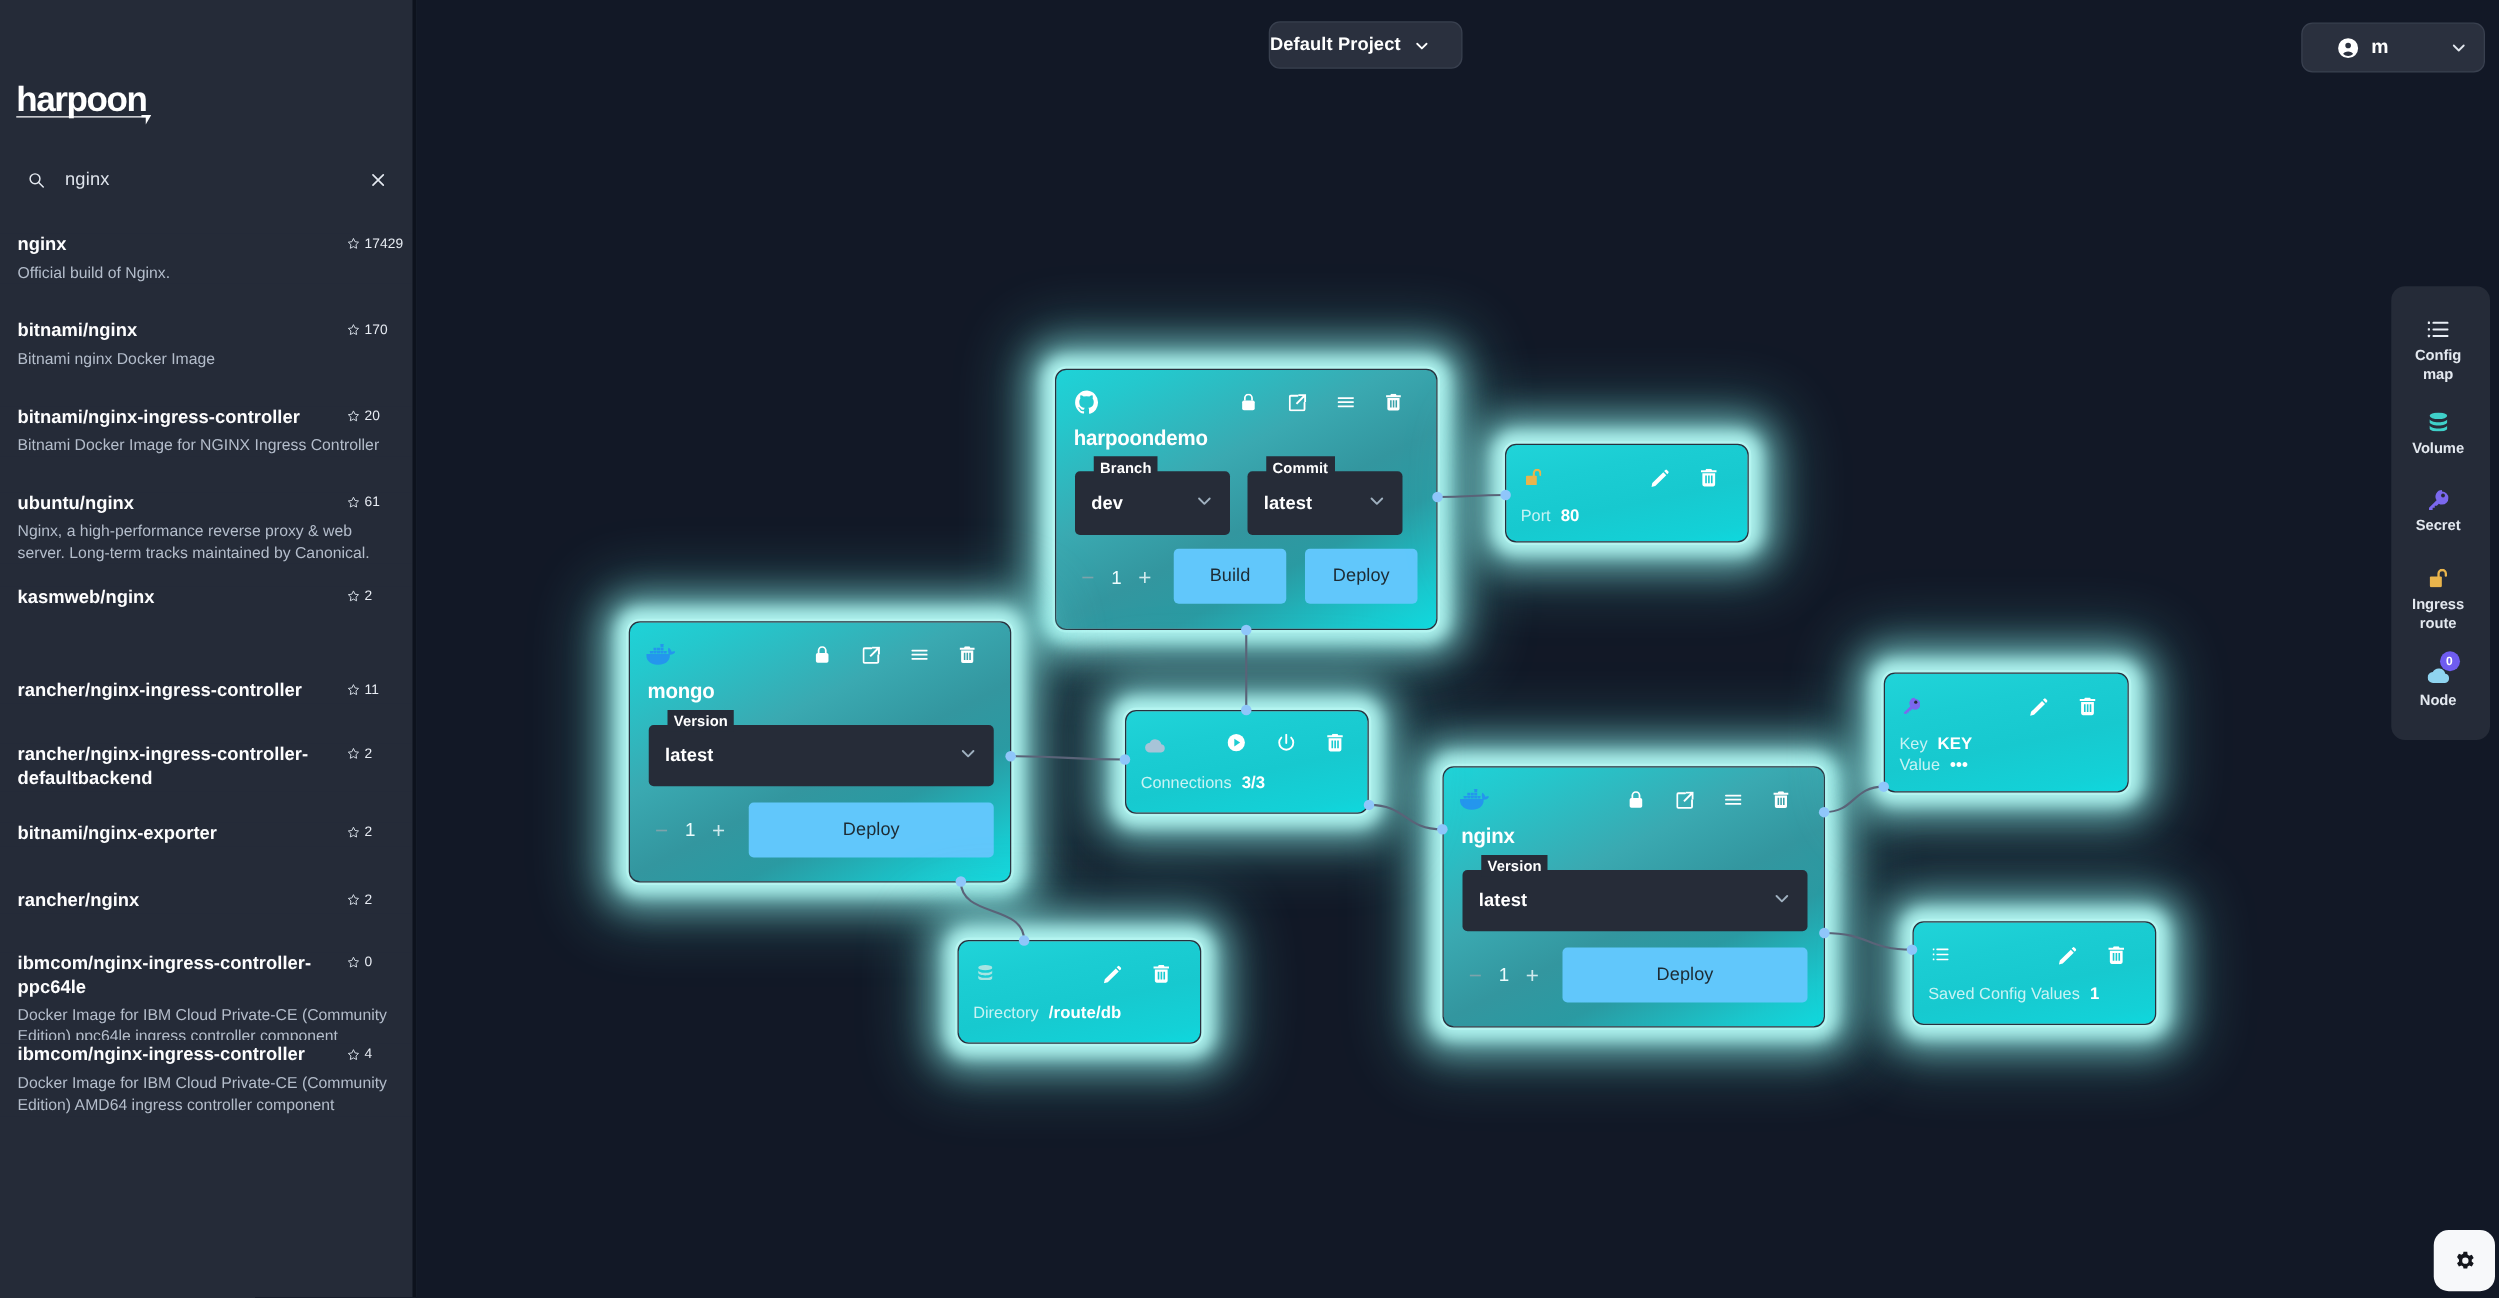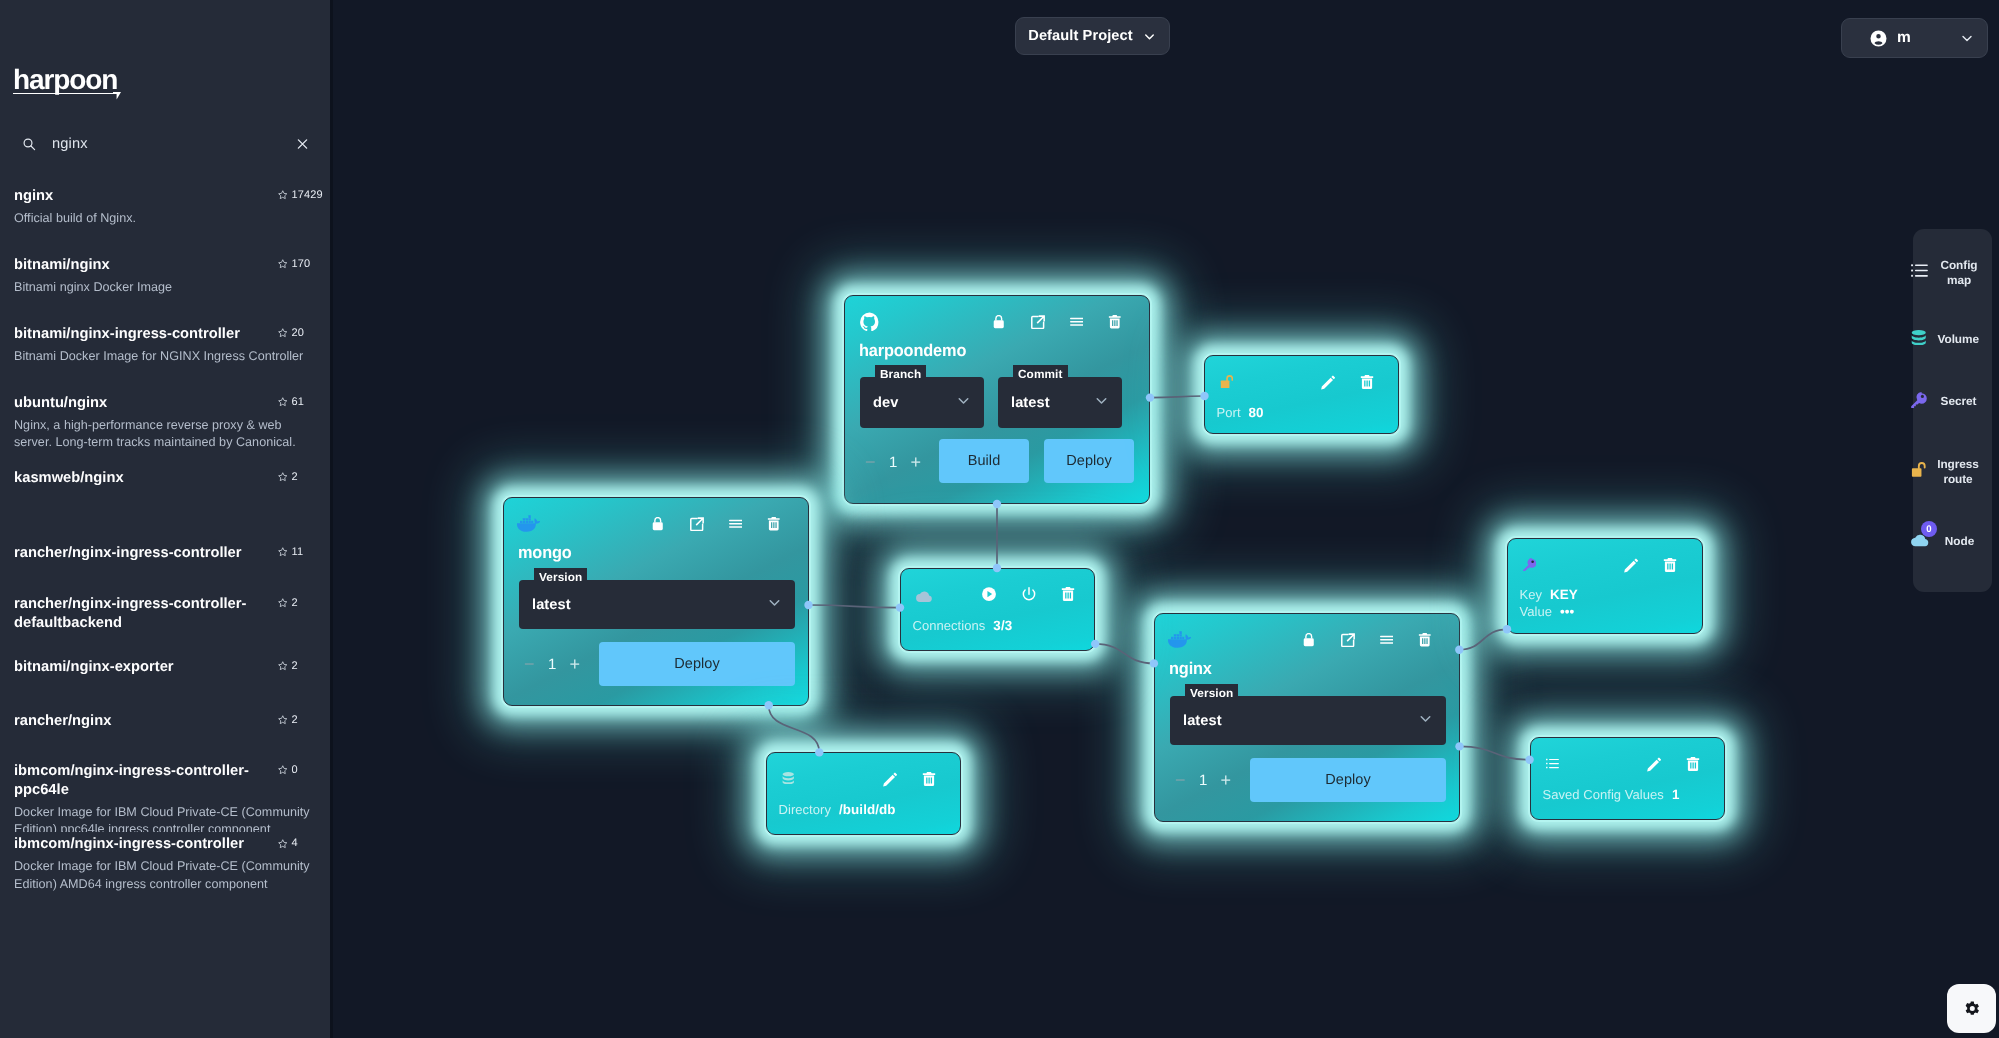--- a/index.html
+++ b/index.html
@@ -27,29 +27,29 @@
   .search-row .sx { position:absolute; right:8px; top:50%; transform:translateY(-50%); }
 
   #results { position:absolute; left:0; top:172px; width:330px; height:866px; overflow:hidden; }
   .res { position:relative; padding:0 0 0 14px; width:330px; background:#252b38; }
   .res .rtop { position:relative; }
   .res .rname { font-size:14.7px; font-weight:700; color:#fdfdfe; letter-spacing:0.02px; line-height:1.3; padding-right:62px; }
   .res .rstar { position:absolute; left:263px; top:2px; display:flex; align-items:center; gap:3.0px; font-size:11.0px; color:#e8ecf3; letter-spacing:0.12px; white-space:nowrap;}
   .res .rdesc { font-size:12.6px; color:#b4bdcb; line-height:1.36; margin-top:4px; letter-spacing:0.02px; width:296px;}
 
   
-  #project-btn { position:absolute; z-index:40; left:1015px; top:17px; width:155px; height:38px; background:#2a303e; border:1px solid #39404f; border-radius:9px; display:flex; align-items:center; justify-content:center; gap:9px; }
+  #project-btn { position:absolute; z-index:40; left:1015px; top:17px; width:155px; height:38px; background:#2a303e; border:1px solid #39404f; border-radius:9px; display:flex; align-items:center; justify-content:flex-start; gap:9px; }
   #project-btn .lbl { font-size:14.6px; font-weight:700; color:#fff; letter-spacing:0.1px; }
   #user-btn { position:absolute; z-index:40; left:1841px; top:18px; width:147px; height:40px; background:#2a303e; border:1px solid #39404f; border-radius:9px; display:flex; align-items:center; padding:0 12px 0 27px; }
   #user-btn .lbl { font-size:15.5px; font-weight:600; color:#fff; margin-left:9px; }
   #user-btn .car { margin-left:auto; }
 
   
   #palette { z-index:40; position:absolute; left:1913px; top:229px; width:79px; height:363px; background:#252b38; border-radius:11px; }
-  .pal-item { position:absolute; left:-2px; width:79px; display:flex; flex-direction:row; align-items:center; }
+  .pal-item { position:absolute; left:-2px; width:79px; display:flex; flex-direction:column; align-items:center; }
   .pal-item .pi { height:19px; display:flex; align-items:center; justify-content:center; position:relative; }
   .pal-item .pl { font-size:11.8px; font-weight:700; color:#e3e8ef; text-align:center; line-height:14.8px; margin-top:4px; letter-spacing:-0.05px; width:64px;}
   .badge { position:absolute; left:10px; top:-9px; width:16px; height:16px; border-radius:50%; background:#6f5cf0; color:#fff; font-size:9.6px; font-weight:700; display:flex; align-items:center; justify-content:center; }
 
   #settings-fab { z-index:40; position:absolute; left:1947px; top:984px; width:49px; height:49px; border-radius:12px; background:#f7f8fa; display:flex; align-items:center; justify-content:center; }
 
   
   #canvas { position:absolute; left:333px; top:0; width:1666px; height:1038px; }
   #edges { position:absolute; left:0; top:0; width:1666px; height:1038px; pointer-events:none; z-index:20;}
   .node { position:absolute; border-radius:9px; z-index:10; }
@@ -642,21 +642,21 @@
                 </span>
                 <span style="display: flex; align-items: center; justify-content: center; width: 14px; height: 15px;">
                   <svg viewBox="3.8 2.7 16.4 18.6" width="14.2" height="14.2">
                     <path fill="#ffffff" d="M9.4 2.8h5.2l0.85 1.5H20.1v2.2H3.9V4.3h4.65z"></path>
                     <path fill="#ffffff" fill-rule="evenodd" d="M5.3 7.4h13.4v11.9a1.9 1.9 0 01-1.9 1.9H7.2a1.9 1.9 0 01-1.9-1.9zm3.0 2.5v8.0h1.7v-8.0zm3.0 0v8.0h1.7v-8.0zm3.0 0v8.0h1.7v-8.0z"></path>
                   </svg>
                 </span>
               </div>
               <div class="kv" style="left: 11.5px; top: 49px; align-items: flex-end;">
                 <span class="k">Directory</span>
-                <span class="v">/build/db</span>
+                <span class="v">/route/db</span>
               </div>
             </div>
           </div>
         </div>
         <div class="node small" style="left: 1197px; top: 737px; width: 195px; height: 83px;">
           <div class="glow"></div>
           <div class="card">
             <div class="inner">
               <div style="position: absolute; left: 14.5px; top: 18.5px; display: flex; align-items: flex-start; justify-content: flex-start; width: 13px; height: 13px;">
                 <svg viewBox="3.0 5.2 18.0 13.4" width="13" height="13">

